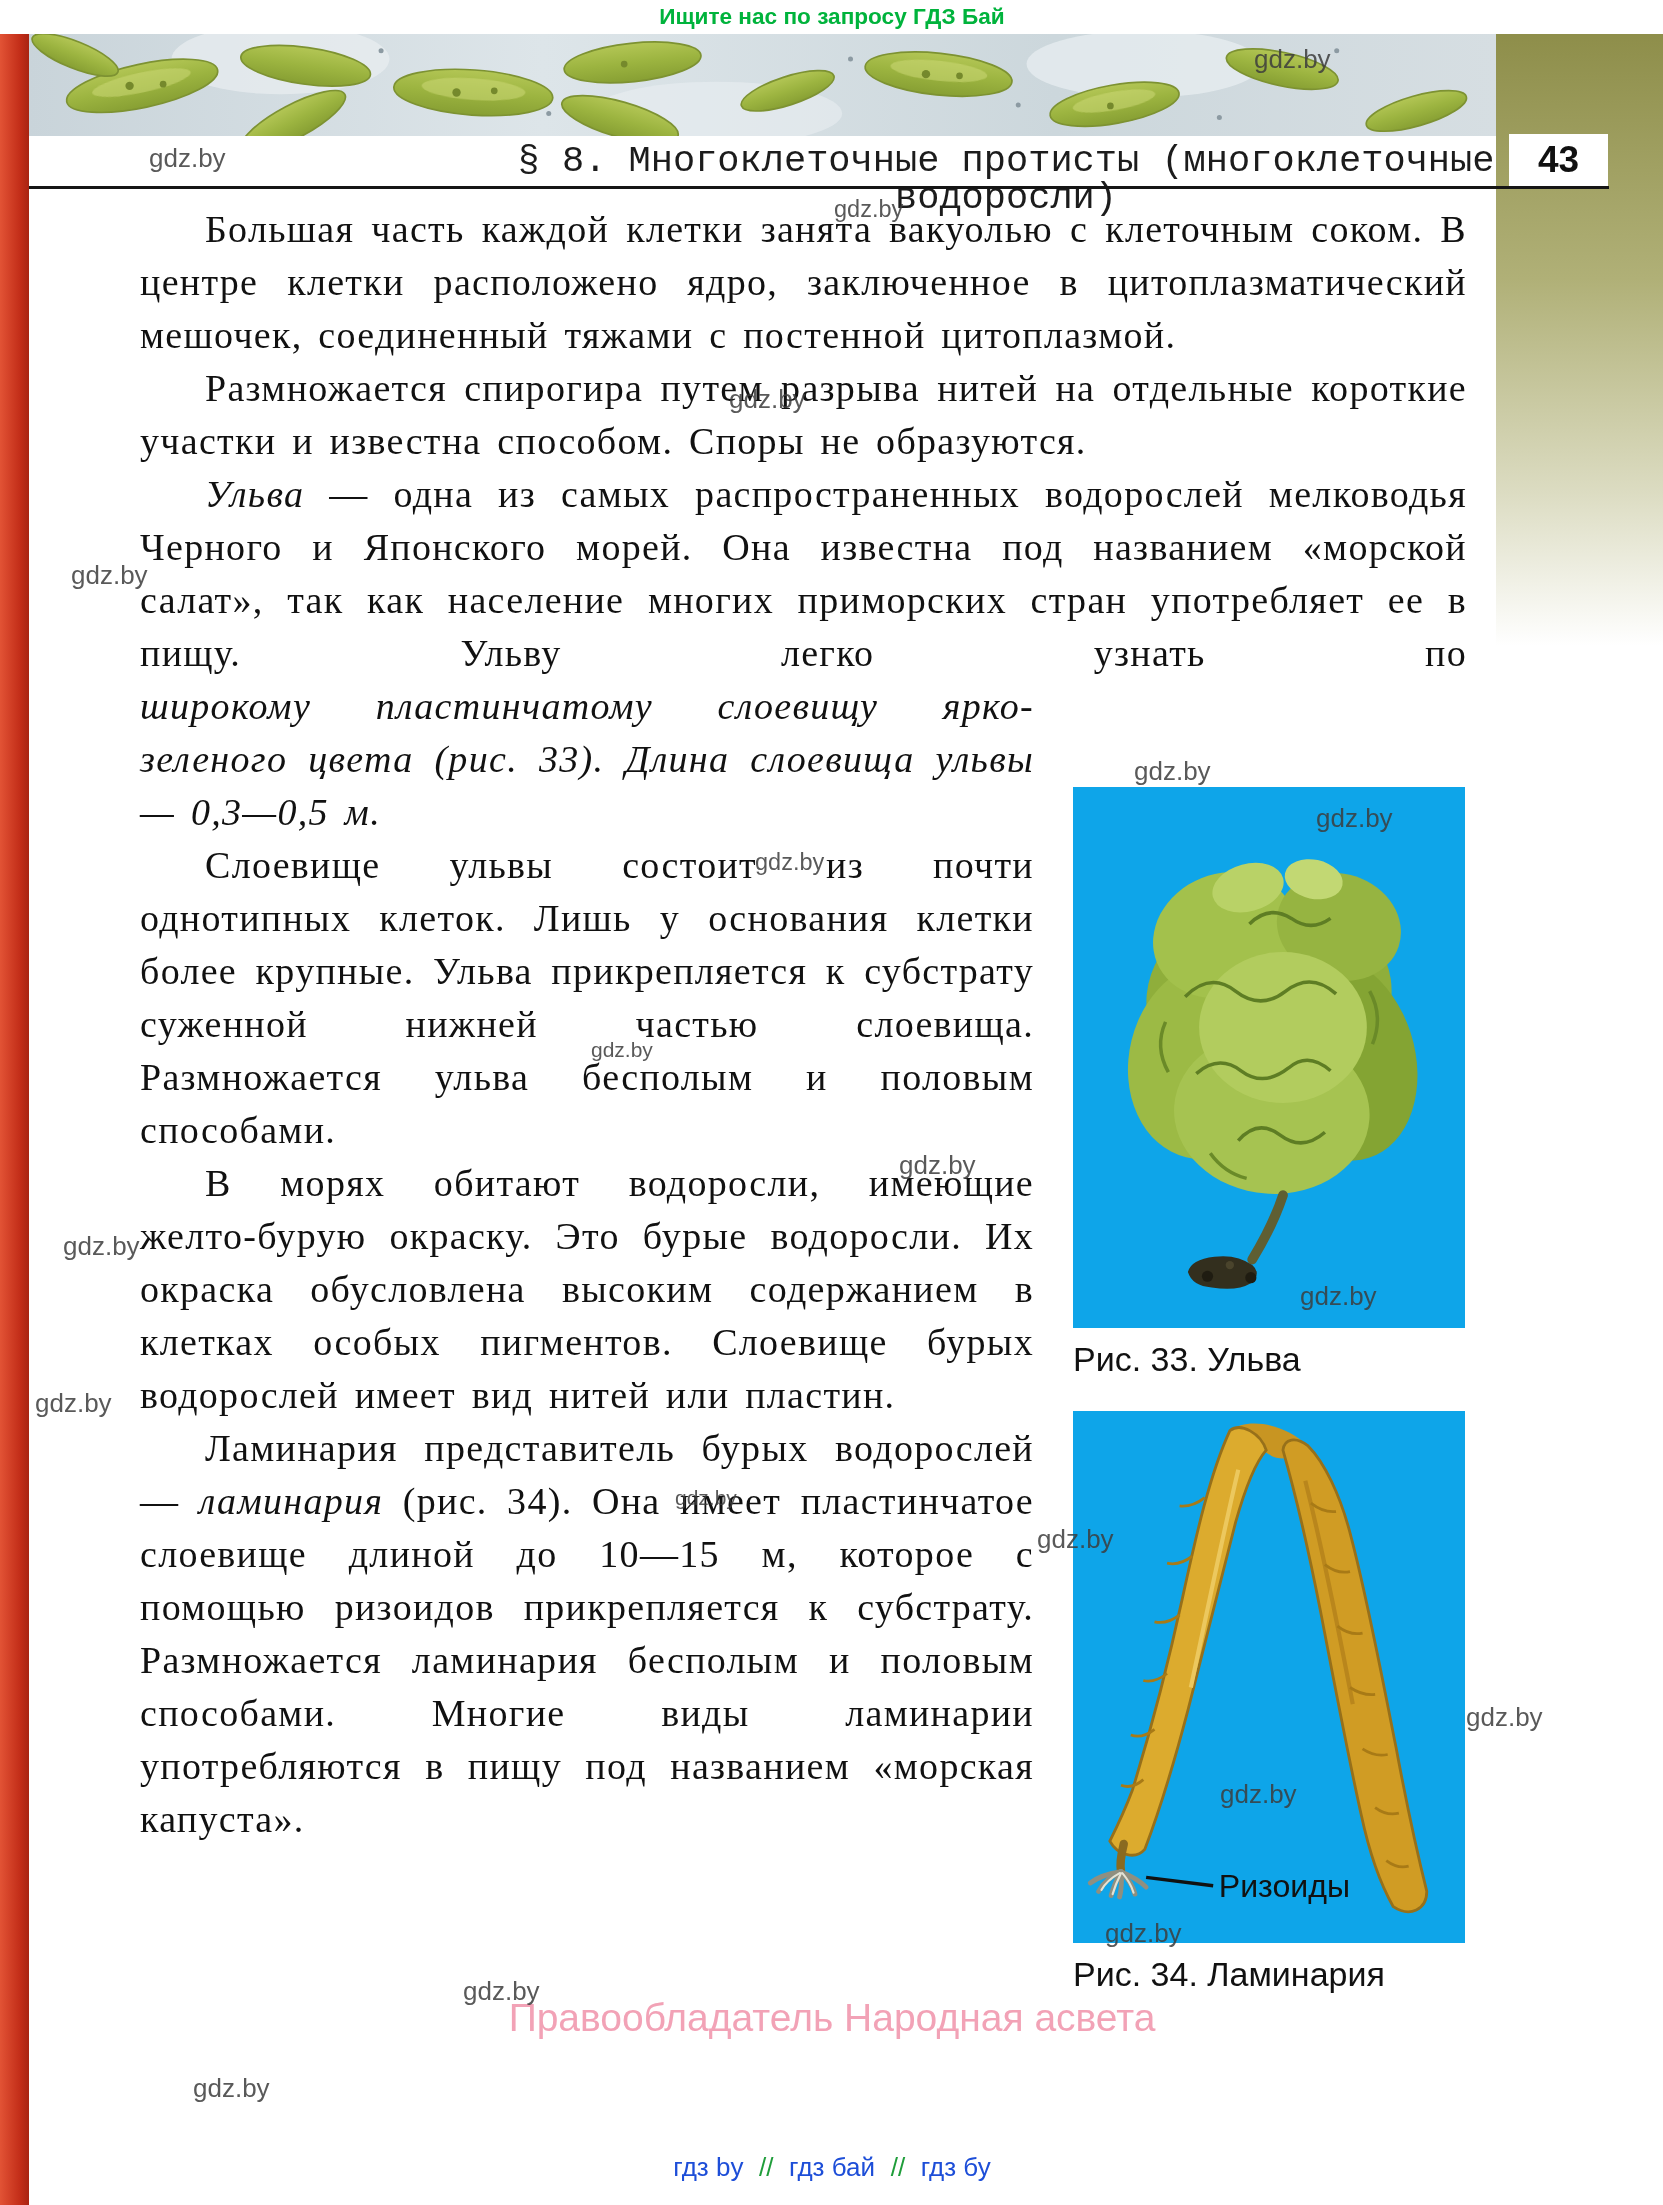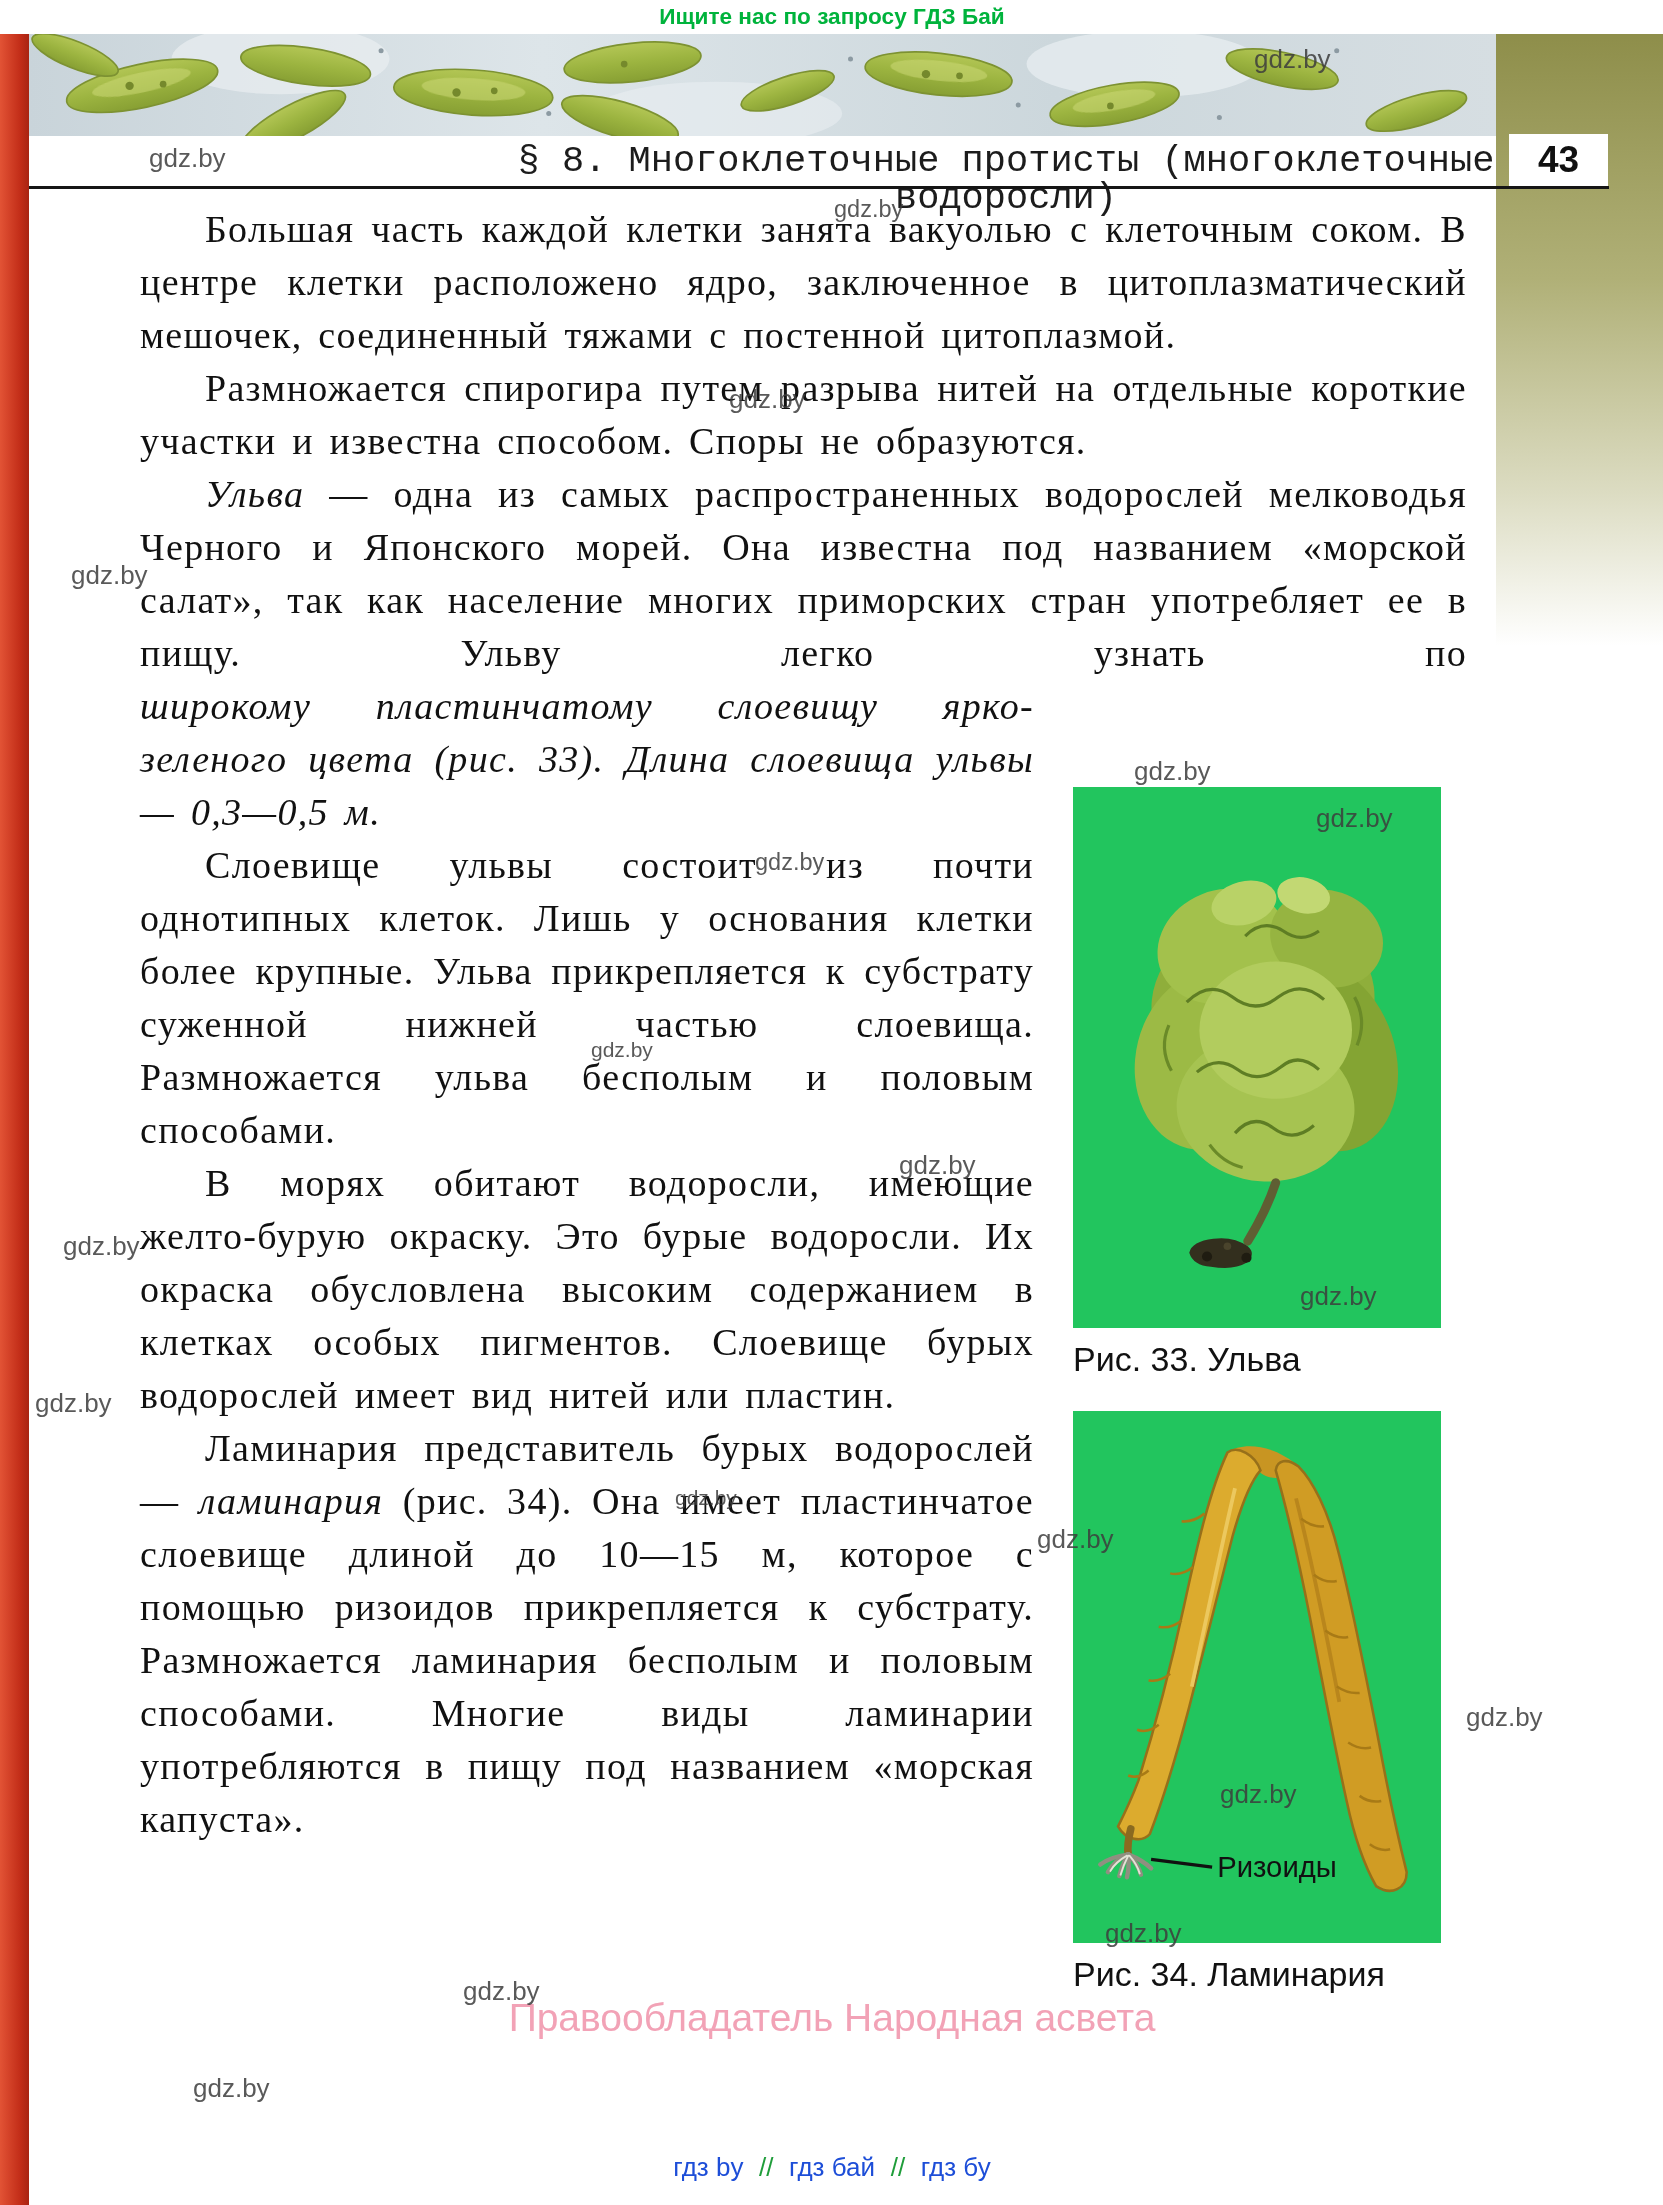--- a/index.html
+++ b/index.html
@@ -37,21 +37,21 @@
   .content p.no-indent { text-indent:0;font-style:italic; }
   .content p.cont-end { text-align-last:justify; }
   .narrow { width:894px; }
   .content i { font-style:italic; }
 
   
   figure { margin:0; }
   .fig { position:absolute; width:392px; font-family:"Liberation Sans",sans-serif; }
   .fig33 { left:1073px; top:787px; }
   .fig34 { left:1073px; top:1411px; }
-  .figbox { width:356px; background:#22c55e;padding-left:12px; }
+  .figbox { width:392px; background:#0ea5e9; }
   .fig33 .figbox { height:541px; }
   .fig34 .figbox { height:532px; }
   .figbox svg { display:block; width:100%; height:100%; }
   figcaption { margin-top:11.7px; font-size:34px; color:#111; }
 
   
   .copyright { position:absolute; left:0; top:1996px; width:100%; text-align:center;
     font-family:"Liberation Sans",sans-serif; font-size:39px; color:#f2a2b6; }
   .bottom-links { position:absolute; left:0; top:2152px; width:100%; text-align:center;
     font-family:"Liberation Sans",sans-serif; font-size:26px; }

